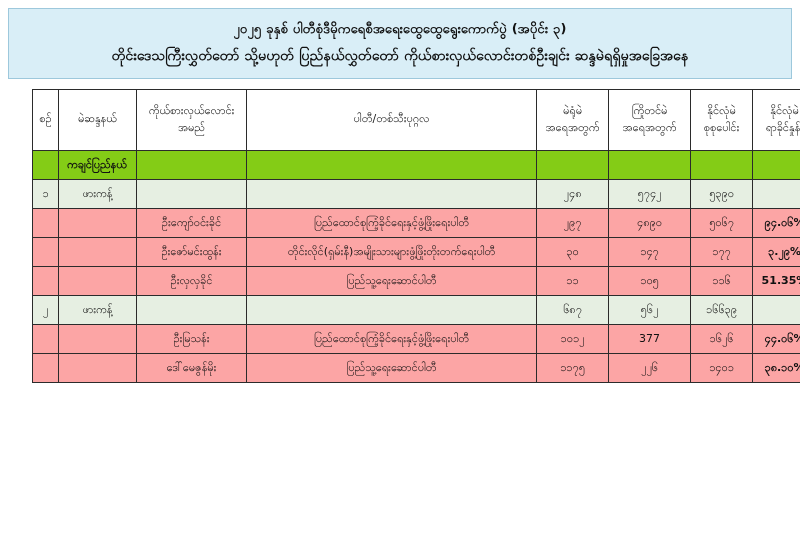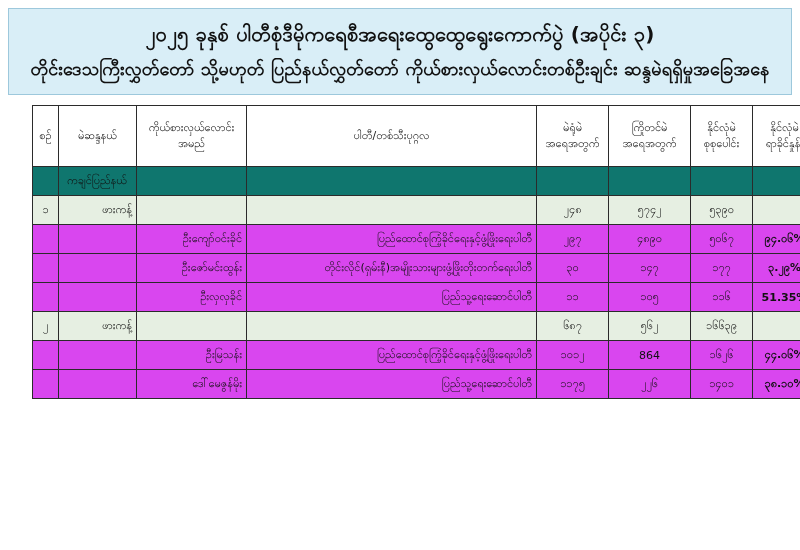--- a/index.html
+++ b/index.html
@@ -21,28 +21,28 @@
     box-sizing: border-box;
   }
   .header-band {
     background: #d9eef7;
     border: 1px solid #9dc8dc;
     margin: 8px 8px 0 8px;
     padding: 10px 6px 12px 6px;
     text-align: center;
   }
   .title-line {
-    font-size: 20px;
+    font-size: 13px;
     font-weight: bold;
     color: #111111;
     line-height: 1.5;
     letter-spacing: 0.2px;
   }
   .title-line.second {
-    font-size: 18px;
+    font-size: 14px;
     margin-top: 6px;
   }
   .table-wrap {
     margin: 10px 8px 0 8px;
     padding-left: 24px;
   }
   table.data {
     border-collapse: collapse;
     width: 784px;
     table-layout: fixed;
@@ -65,37 +65,37 @@
   .c-no      { width: 26px; }
   .c-const   { width: 78px; }
   .c-cand    { width: 110px; }
   .c-party   { width: 290px; }
   .c-votes   { width: 72px; }
   .c-adv     { width: 82px; }
   .c-total   { width: 62px; }
   .c-pct     { width: 64px; }
 
   td.center { text-align: center; }
-  td.left   { text-align: right; padding-left: 6px; }
+  td.left   { text-align: center; padding-left: 6px; }
 
   tr.region td {
-    background: #0f766e;
+    background: #84cc16;
     height: 22px;
-    font-weight: normal;
+    font-weight: bold;
   }
   tr.region td.label {
     text-align: left;
     padding-left: 8px;
   }
   tr.township td {
     background: #e6efe2;
     height: 22px;
   }
   tr.candidate td {
-    background: #d946ef;
+    background: #fca5a5;
     height: 22px;
   }
   td.pct {
     font-weight: bold;
     text-align: center;
   }
   td.num {
     text-align: center;
     margin-left: 44px;
   }
@@ -197,21 +197,21 @@
             <td class="num mm">၅၆၂</td>
             <td class="num mm">၁၆၆၃၉</td>
             <td class="pct mm"></td>
           </tr>
           <tr class="candidate">
             <td class="center mm"></td>
             <td class="left mm"></td>
             <td class="left mm">ဦးမြသန်း</td>
             <td class="left mm">ပြည်ထောင်စုကြံ့ခိုင်ရေးနှင့်ဖွံ့ဖြိုးရေးပါတီ</td>
             <td class="num mm">၁၀၁၂</td>
-            <td class="num mm">864</td>
+            <td class="num mm">377</td>
             <td class="num mm">၁၆၂၆</td>
             <td class="pct mm">၄၄.၀၆%</td>
           </tr>
           <tr class="candidate">
             <td class="center mm"></td>
             <td class="left mm"></td>
             <td class="left mm">ဒေါ်မေဇွန်မိုး</td>
             <td class="left mm">ပြည်သူ့ရေးဆောင်ပါတီ</td>
             <td class="num mm">၁၁၇၅</td>
             <td class="num mm">၂၂၆</td>

